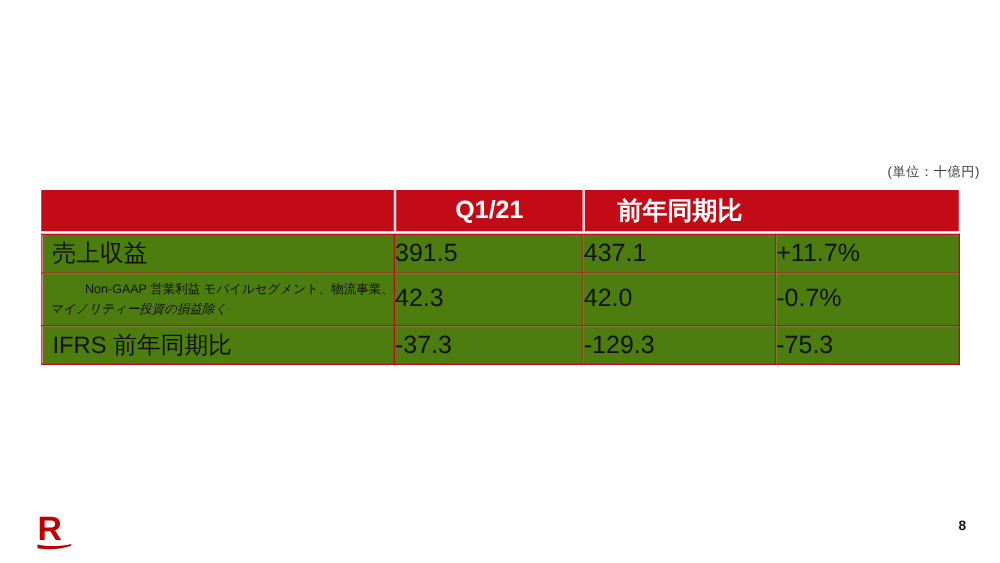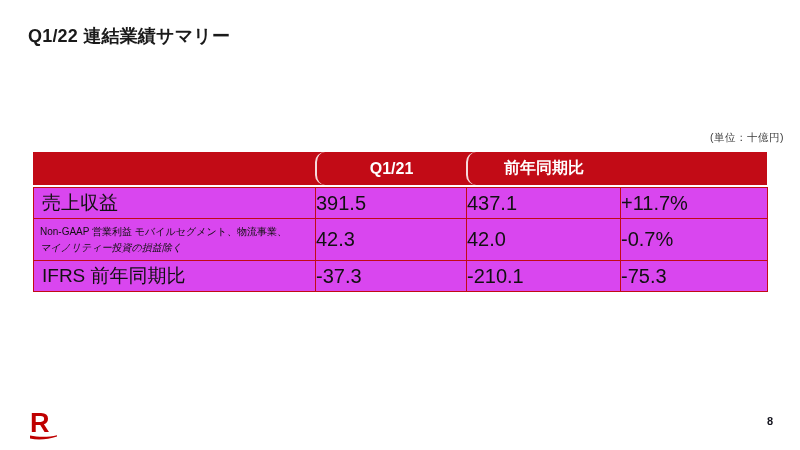--- a/index.html
+++ b/index.html
@@ -33,30 +33,30 @@
 
   .thead{
     display:grid;
     grid-template-columns:282px 151px 154px 147px;
     background:var(--header-red);
     height:33px;
     margin-bottom:2px;
   }
   .th{
     display:flex;align-items:center;justify-content:center;
-    color:#ffffff;font-weight:bold;font-size:16px;border-radius:10px;
+    color:#ffffff;font-weight:bold;font-size:20px;
   }
   .th.sep{border-left:2px solid rgba(255,255,255,.85);}
 
   table.tbody{
     border-collapse:collapse;table-layout:fixed;width:734px;
   }
   table.tbody td{
     border:1.5px solid var(--border-red);
-    background:#d946ef;
+    background:#4d7c0f;
     vertical-align:middle;
     overflow:hidden;white-space:nowrap;
   }
   col.c-label{width:282px;} col.c-q121{width:151px;}
   col.c-q122{width:154px;} col.c-yoy{width:147px;}
 
   tr.r-std{height:31px;}
   tr.r-note{height:42px;}
 
   td.lbl{font-size:19px;padding-left:8px;color:#111;}
@@ -69,21 +69,20 @@
   .page-number{
     position:absolute;right:27px;top:415px;
     font-size:11px;font-weight:bold;color:#14141e;
   }
 </style>
 </head>
 <body>
 
 <div class="slide">
 
-  <div class="slide-title">Q1/22 連結業績サマリー</div>
 
   <div class="unit-note">(単位：十億円)</div>
 
   <div class="tbl">
     <div class="thead">
       <div class="th"></div>
       <div class="th sep">Q1/21</div>
       <div class="th sep">前年同期比</div>
     </div>
 
@@ -96,31 +95,31 @@
       </colgroup>
       <tbody>
           <tr class="r-std">
         <td class="lbl">売上収益</td>
         <td class="num">391.5</td>
         <td class="num hl">437.1</td>
         <td class="num">+11.7%</td>
       </tr>
       <tr class="r-note">
         <td class="lbl-small">
-          <span style="display:block;">Non-GAAP 営業利益 モバイルセグメント、物流事業、</span>
+          <span style="display:block;text-align:right;">Non-GAAP 営業利益 モバイルセグメント、物流事業、</span>
           <span style="display:block;font-style:italic;">マイノリティー投資の損益除く</span>
         </td>
         <td class="num">42.3</td>
         <td class="num hl">42.0</td>
         <td class="num">-0.7%</td>
       </tr>
       <tr class="r-std">
         <td class="lbl">IFRS 前年同期比</td>
         <td class="num">-37.3</td>
-        <td class="num hl">-210.1</td>
+        <td class="num hl">-129.3</td>
         <td class="num">-75.3</td>
       </tr>
     </tbody>
       </table>
   </div>
 
   <div class="footer-logo">
     <svg width="36" height="38" viewBox="0 0 36 38" aria-hidden="true">
       <text x="3" y="27" font-size="27" font-weight="bold" fill="#bf0000" font-family="Liberation Sans, DejaVu Sans, sans-serif">R</text>
       <path d="M3 30.5 C 12 32.5, 22 32.2, 30 30.2 L 30 31.6 C 21 34.6, 11 35.2, 3 33.6 Z" fill="#bf0000"></path>

